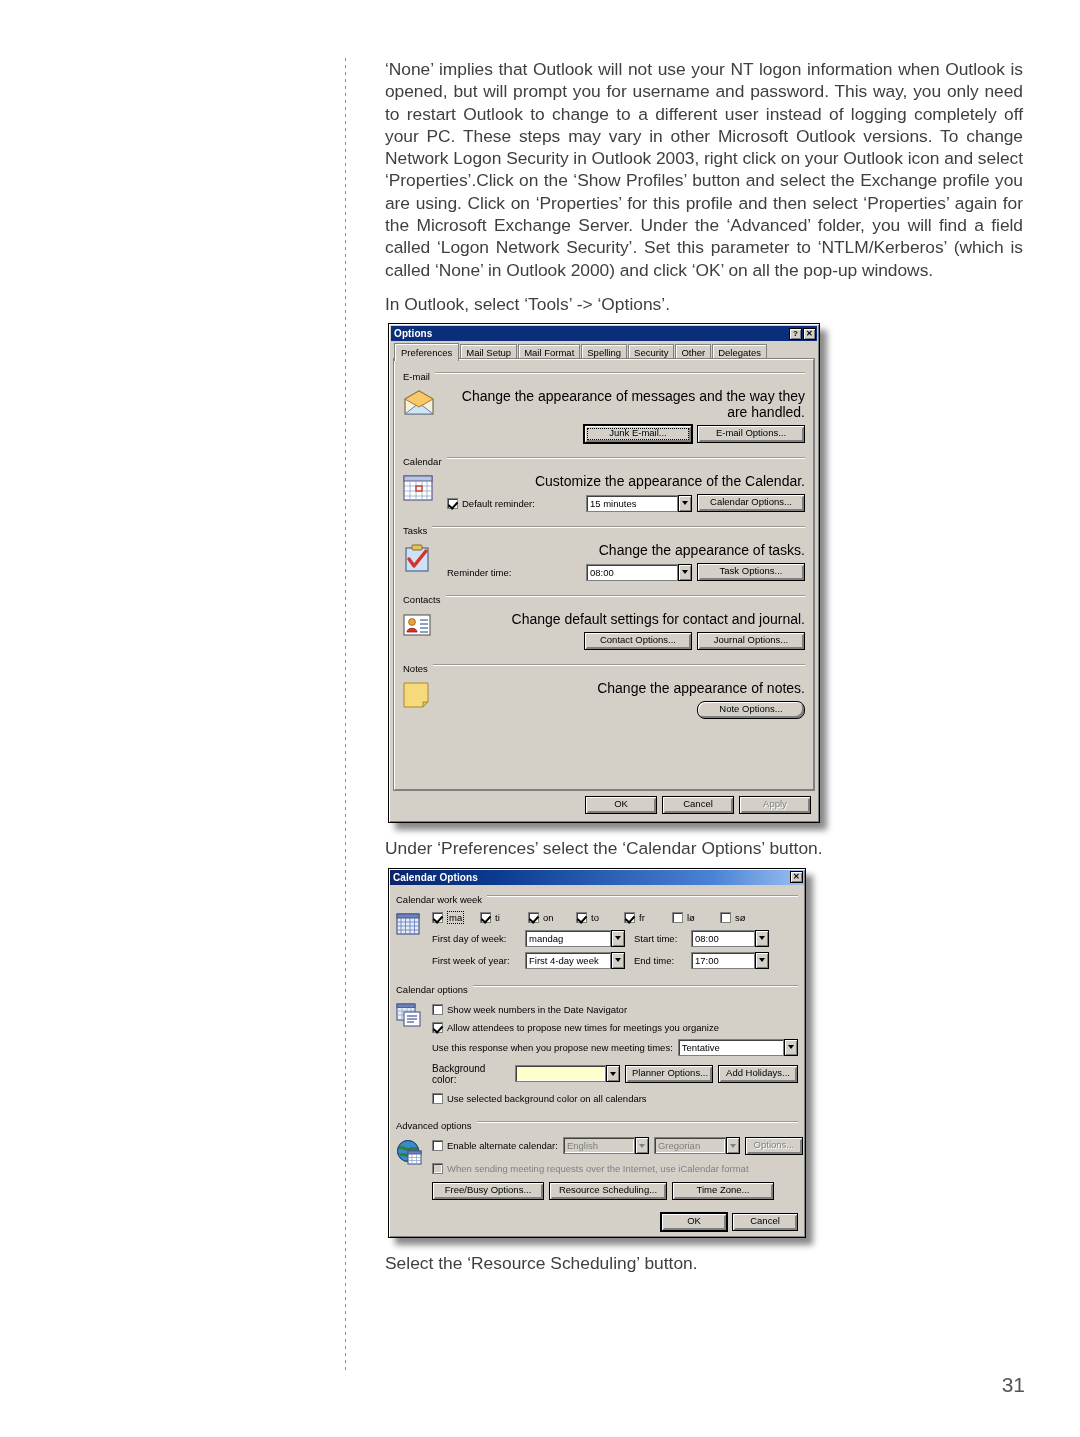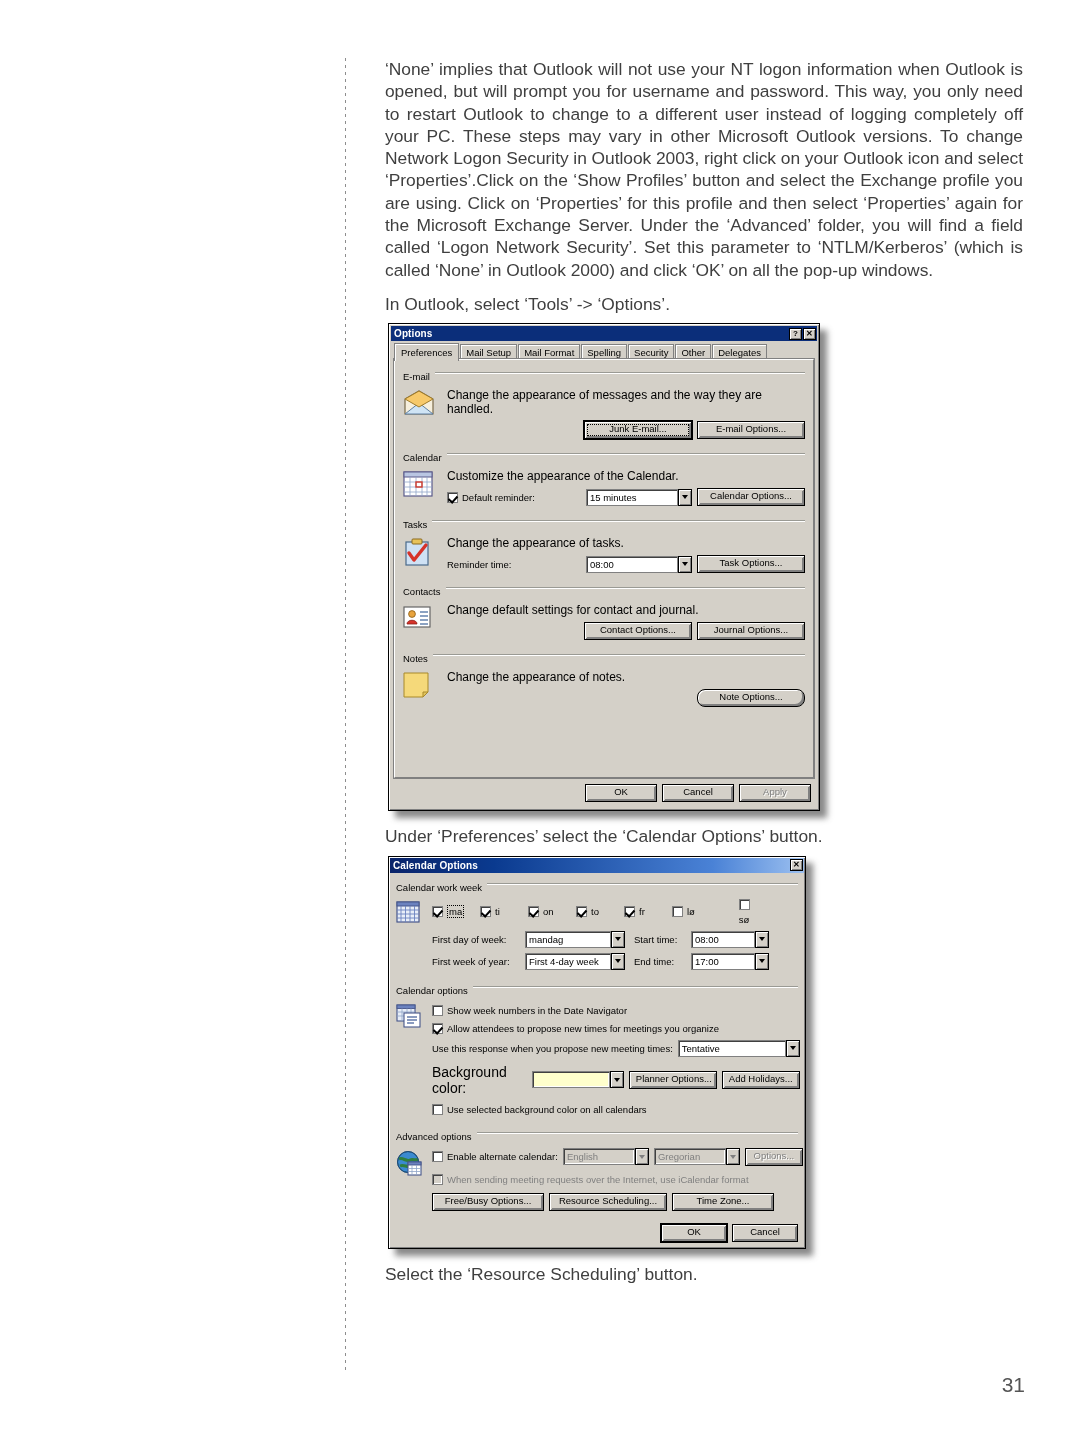--- a/index.html
+++ b/index.html
@@ -104,21 +104,21 @@
   }
 
   
   .grp { position:relative; margin-bottom:3px; }
   .grp-label { font-size:9.5px; color:#000; display:inline-block; padding-right:5px; background:#d4d0c8; position:relative; z-index:2; }
   .grp-line { position:absolute; left:0; right:0; top:7px; border-top:1px solid #fff; border-bottom:0; }
   .grp-line:before { content:""; position:absolute; left:0; right:0; top:-2px; border-top:1px solid #9a9a94; }
   .grp-body { display:flex; padding:4px 0 2px 0; }
   .grp-icon { width:44px; flex:0 0 44px; padding-top:2px; }
   .grp-main { flex:1; }
-  .desc { font-size:12px; color:#000; margin-bottom:5px; }
+  .desc { font-size:14px; color:#000; margin-bottom:5px;text-align:right; }
 
   .row { display:flex; align-items:center; gap:5px; margin-bottom:3px; }
   .spacer { flex:1; }
 
   
   .btn {
     background:#d4d0c8;
     border:1px solid #000;
     box-shadow: inset 1px 1px 0 #fff, inset -1px -1px 0 #808080, inset 2px 2px 0 #d4d0c8, inset -2px -2px 0 #808080;
     font-size:9.5px; color:#000;
@@ -428,21 +428,21 @@
                   <span class="lbl">to</span>
                 </label>
                 <label class="cb on" style="width:48px;">
                   <span class="box"></span>
                   <span class="lbl">fr</span>
                 </label>
                 <label class="cb" style="width:48px;">
                   <span class="box"></span>
                   <span class="lbl">lø</span>
                 </label>
-                <label class="cb" style="width:48px;flex-direction:column;">
+                <label class="cb" style="width:48px;">
                   <span class="box"></span>
                   <span class="lbl">sø</span>
                 </label>
               </div>
 
               <div class="row" style="margin-bottom:5px;">
                 <span style="font-size:9.5px; width:88px;">First day of week:</span>
                 <div class="combo" style="width:100px;">
                   <div class="txt">mandag</div>
                   <div class="arrow">
@@ -516,21 +516,21 @@
                 <span style="font-size:9.5px;">Use this response when you propose new meeting times:</span>
                 <div class="combo" style="flex:1;">
                   <div class="txt">Tentative</div>
                   <div class="arrow">
                       <i></i>
                     </div>
                 </div>
               </div>
 
               <div class="row" style="margin-bottom:5px;">
-                <span style="font-size:14px;">Background color:</span>
+                <span style="font-size:10px;">Background color:</span>
                 <div class="combo" style="width:108px;">
                   <div class="txt" style="background:#ffffcc;"></div>
                   <div class="arrow">
                       <i></i>
                     </div>
                 </div>
                 <div class="btn" style="width:88px;">Planner Options...</div>
                 <div class="btn" style="width:82px;">Add Holidays...</div>
               </div>
 

